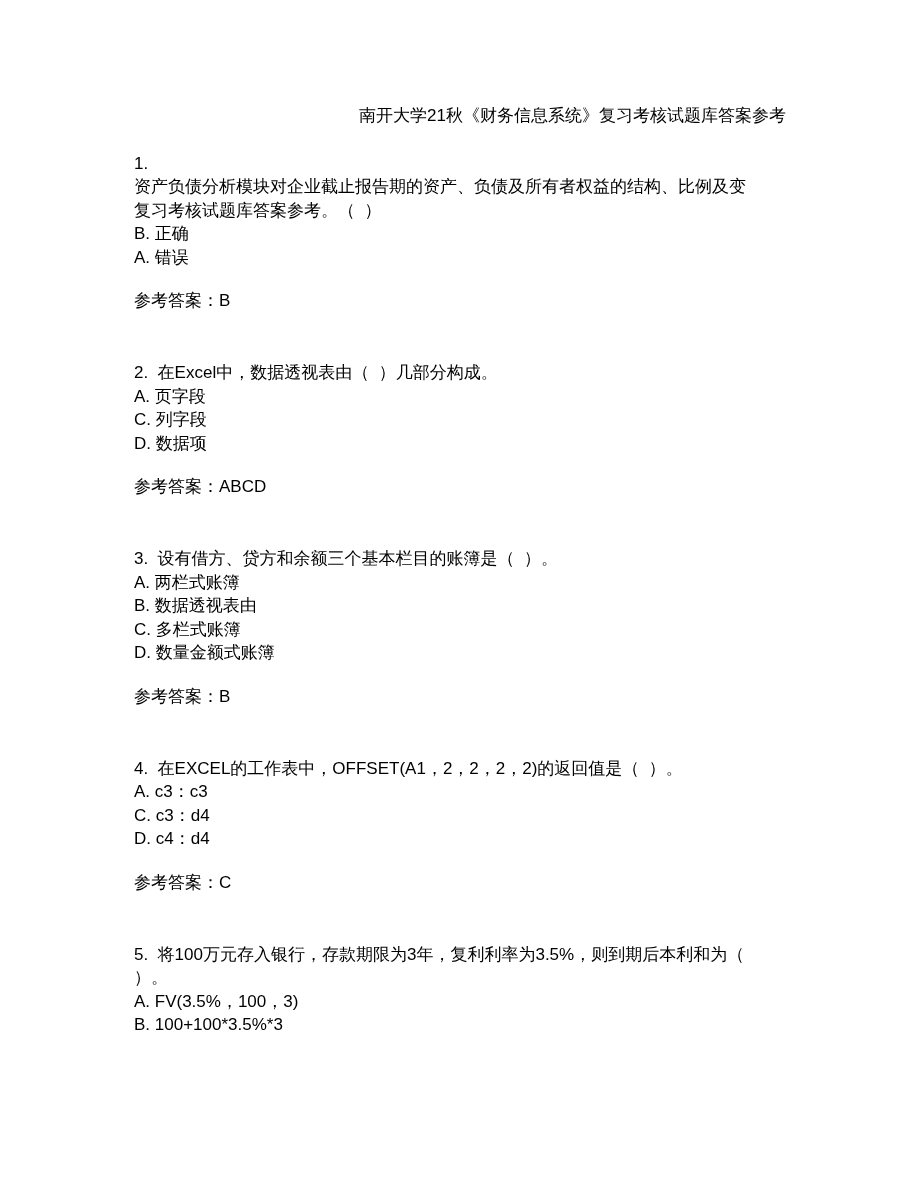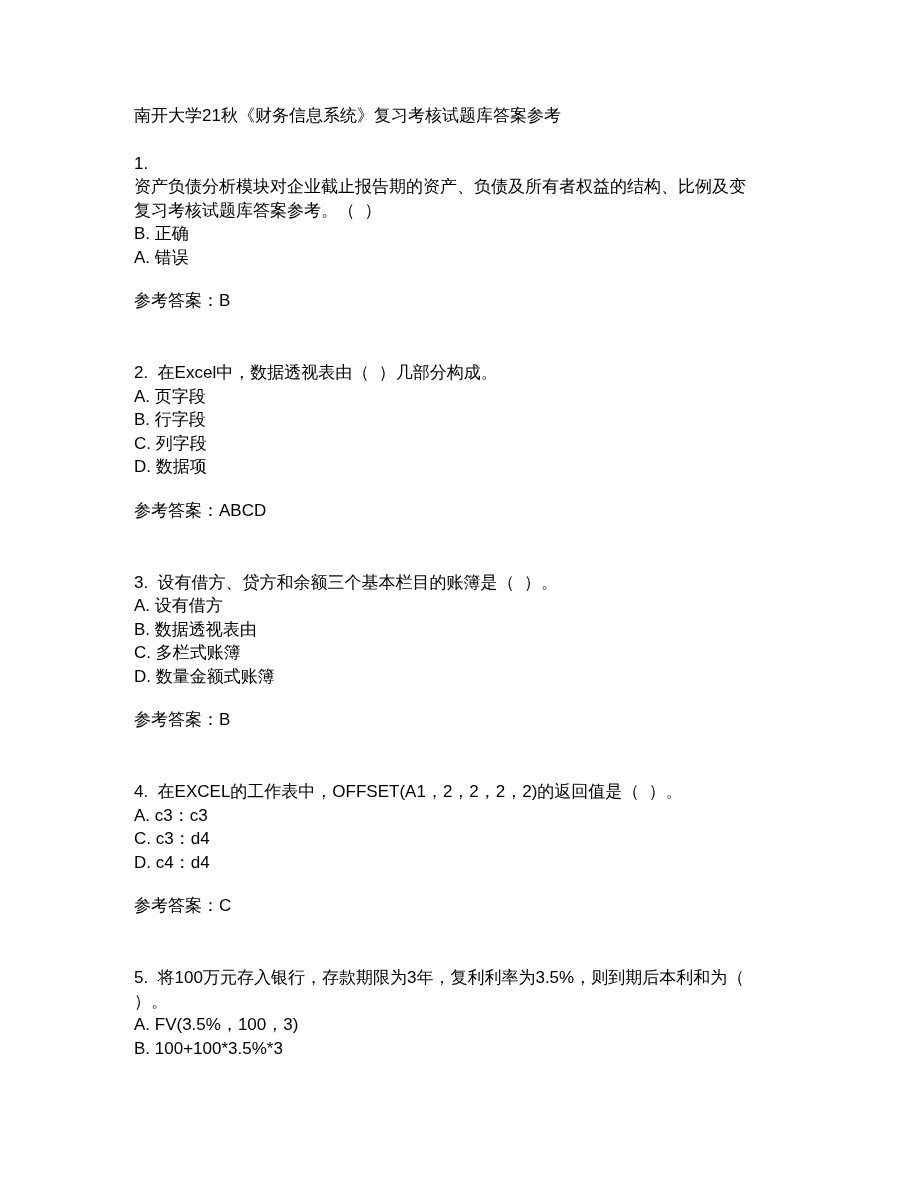--- a/index.html
+++ b/index.html
@@ -14,21 +14,21 @@
     height: 1191px;
     background: #ffffff;
     color: #000000;
     font-family: "Liberation Sans", "DejaVu Sans", sans-serif;
     font-size: 17px;
     line-height: 23.5px;
     padding: 104px 134px 0 134px;
     overflow: hidden;
   }
   .doc-title {
-    text-align: left;
+    text-align: right;
     white-space: pre-wrap;
   }
   .line {
     white-space: pre-wrap;
     min-height: 23.5px;
   }
   .spacer-title { height: 24px; }
   .spacer-sm   { height: 20px; }
   .spacer-lg   { height: 48.5px; }
 </style>
@@ -47,31 +47,30 @@
     <div class="line">B. 正确</div>
     <div class="line">A. 错误</div>
     <div class="spacer-sm"></div>
     <div class="line">参考答案：B</div>
   </section>
   <div class="spacer-lg"></div>
 
   <section>
     <div class="line">2.  在Excel中，数据透视表由（  ）几部分构成。</div>
     <div class="line">A. 页字段</div>
-    <div class="line">B. 行字段</div>
     <div class="line">C. 列字段</div>
     <div class="line">D. 数据项</div>
     <div class="spacer-sm"></div>
     <div class="line">参考答案：ABCD</div>
   </section>
   <div class="spacer-lg"></div>
 
   <section>
     <div class="line">3.  设有借方、贷方和余额三个基本栏目的账簿是（  ）。</div>
-    <div class="line">A. 设有借方</div>
+    <div class="line">A. 两栏式账簿</div>
     <div class="line">B. 数据透视表由</div>
     <div class="line">C. 多栏式账簿</div>
     <div class="line">D. 数量金额式账簿</div>
     <div class="spacer-sm"></div>
     <div class="line">参考答案：B</div>
   </section>
   <div class="spacer-lg"></div>
 
   <section>
     <div class="line">4.  在EXCEL的工作表中，OFFSET(A1，2，2，2，2)的返回值是（  ）。</div>

